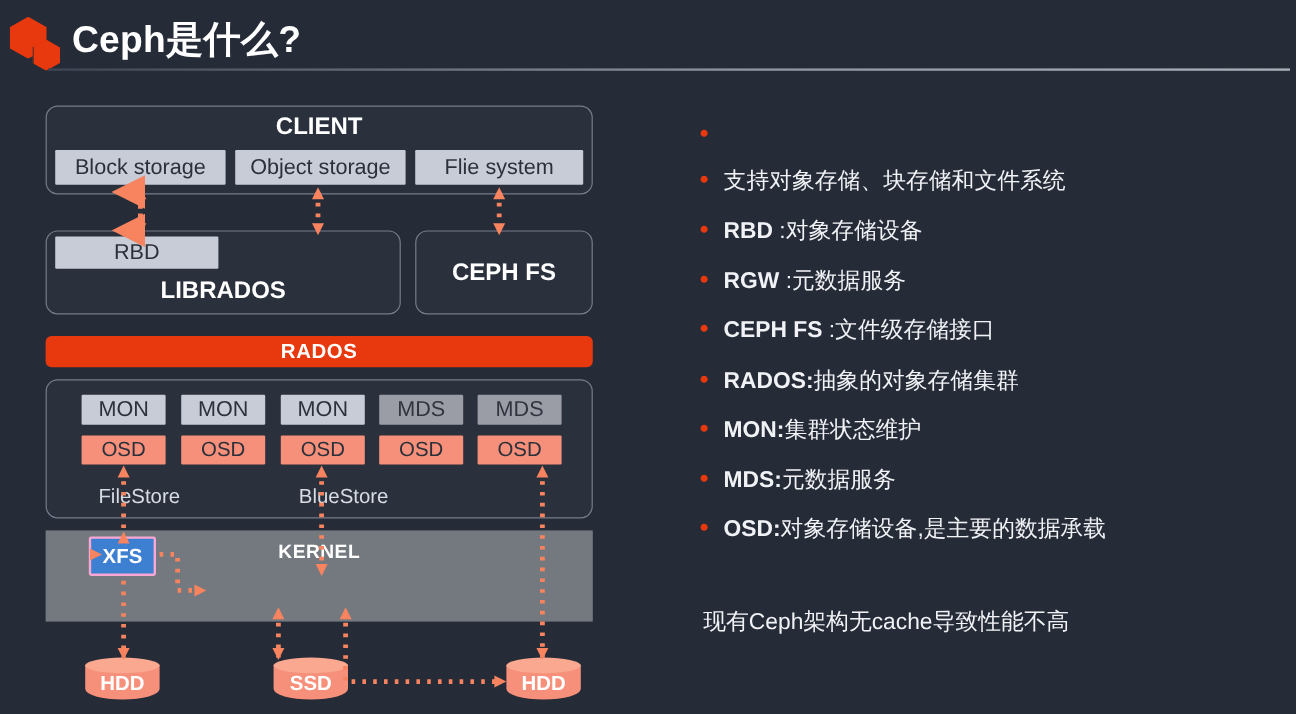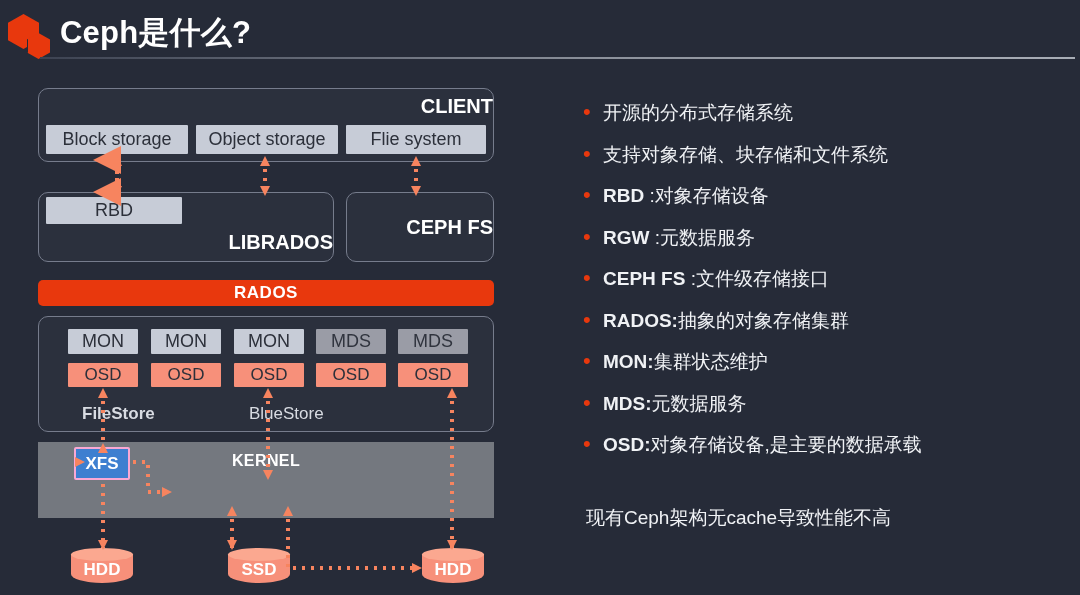--- a/index.html
+++ b/index.html
@@ -34,21 +34,21 @@
   }
 
   
   .diagram { position: absolute; left: 0; top: 0; width: 540px; height: 595px; }
 
   .panel {
     position: absolute; border: 1.5px solid #767c8c; border-radius: 10px;
     background: #2b303d;
   }
   .panel-title {
-    position: absolute; width: 100%; text-align: right;
+    position: absolute; width: 100%; text-align: center;
     font-weight: bold; color: #ffffff;
   }
   .gray-chip {
     position: absolute; background: #c7ccd7; color: #2c303a;
     font-size: 18px; display: flex; align-items: center; justify-content: center;
     border-radius: 1px; white-space: nowrap;
   }
   .gray-chip.dark { background: #9a9ca6; color: #30343e; }
   .salmon-chip {
     position: absolute; background: #f7907a; color: #2c303a;
@@ -165,21 +165,21 @@
     <div class="gray-chip" style="left:234px;top:329px;width:70px;height:25px;">MON</div>
     <div class="gray-chip dark" style="left:316px;top:329px;width:70px;height:25px;">MDS</div>
     <div class="gray-chip dark" style="left:398px;top:329px;width:70px;height:25px;">MDS</div>
 
     <div class="salmon-chip" style="left:68px;top:363px;width:70px;height:24px;">OSD</div>
     <div class="salmon-chip" style="left:151px;top:363px;width:70px;height:24px;">OSD</div>
     <div class="salmon-chip" style="left:234px;top:363px;width:70px;height:24px;">OSD</div>
     <div class="salmon-chip" style="left:316px;top:363px;width:70px;height:24px;">OSD</div>
     <div class="salmon-chip" style="left:398px;top:363px;width:70px;height:24px;">OSD</div>
 
-    <div class="store-label" style="left:82px;top:404px;font-weight:bold;">FileStore</div>
+    <div class="store-label" style="left:82px;top:404px;">FileStore</div>
     <div class="store-label" style="left:249px;top:404px;">BlueStore</div>
 
     <div class="kernel-band"></div>
     <div class="kernel-label" style="left:38px;top:452px;">KERNEL</div>
     <div class="xfs-box">XFS</div>
 
     <div class="cyl" style="left:71px;top:548px;">
       <div class="cyl-body"></div>
       <div class="cyl-top"></div>
       <div class="cyl-text">HDD</div>
@@ -246,21 +246,20 @@
         <polygon points="232,550 237,540 227,540"></polygon>
         <polygon points="288,506 293,516 283,516"></polygon>
         <polygon points="422,568 412,563 412,573"></polygon>
       </g>
     </svg>
   </div>
 
   <div class="bullets">
     <div class="bullet-row">
       <span class="bullet-dot">•</span>
-      <span class="bullet-text"><span class="term"></span><span>开源的分布式存储系统</span></span>
     </div>
     <div class="bullet-row">
       <span class="bullet-dot">•</span>
       <span class="bullet-text"><span class="term"></span><span>支持对象存储、块存储和文件系统</span></span>
     </div>
     <div class="bullet-row">
       <span class="bullet-dot">•</span>
       <span class="bullet-text"><span class="term">RBD </span><span>:对象存储设备</span></span>
     </div>
     <div class="bullet-row">

